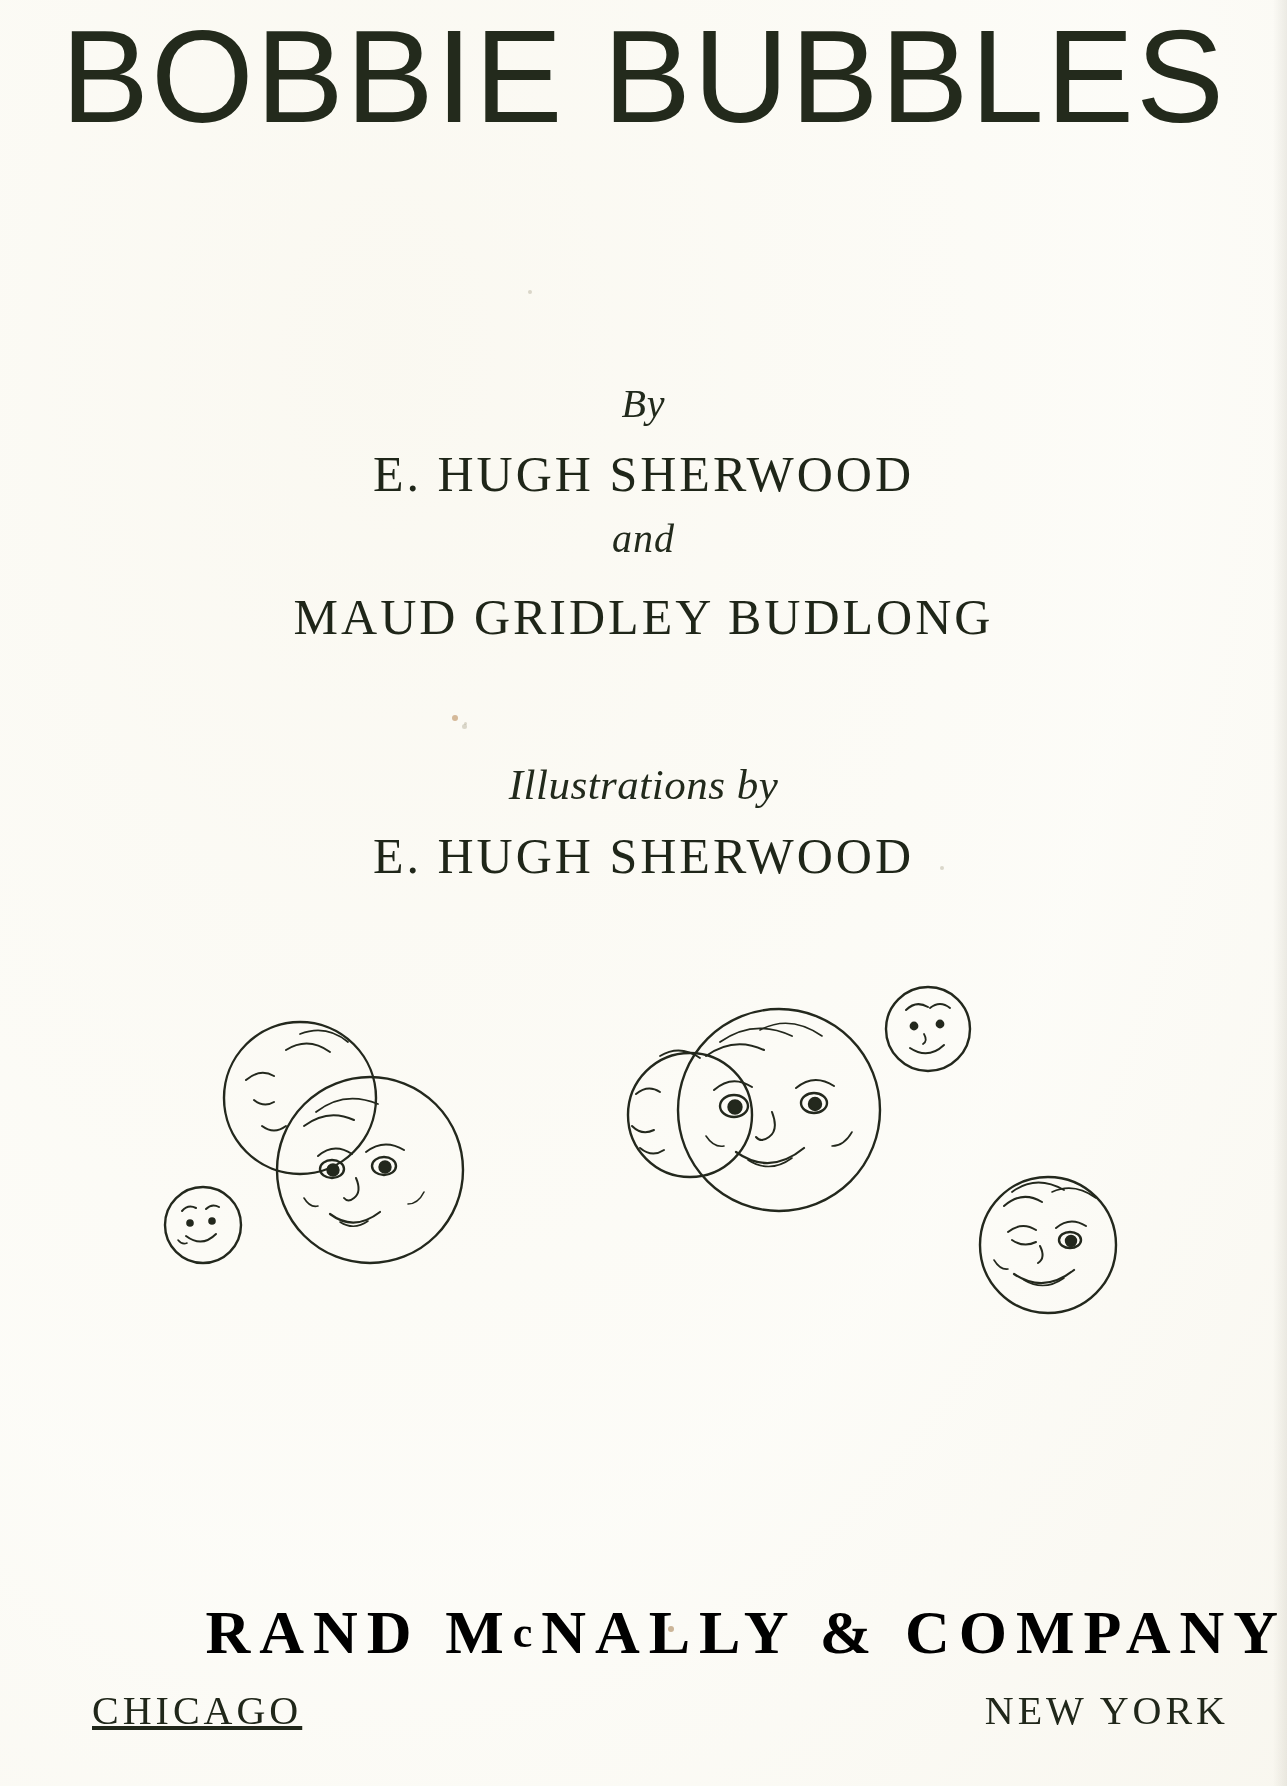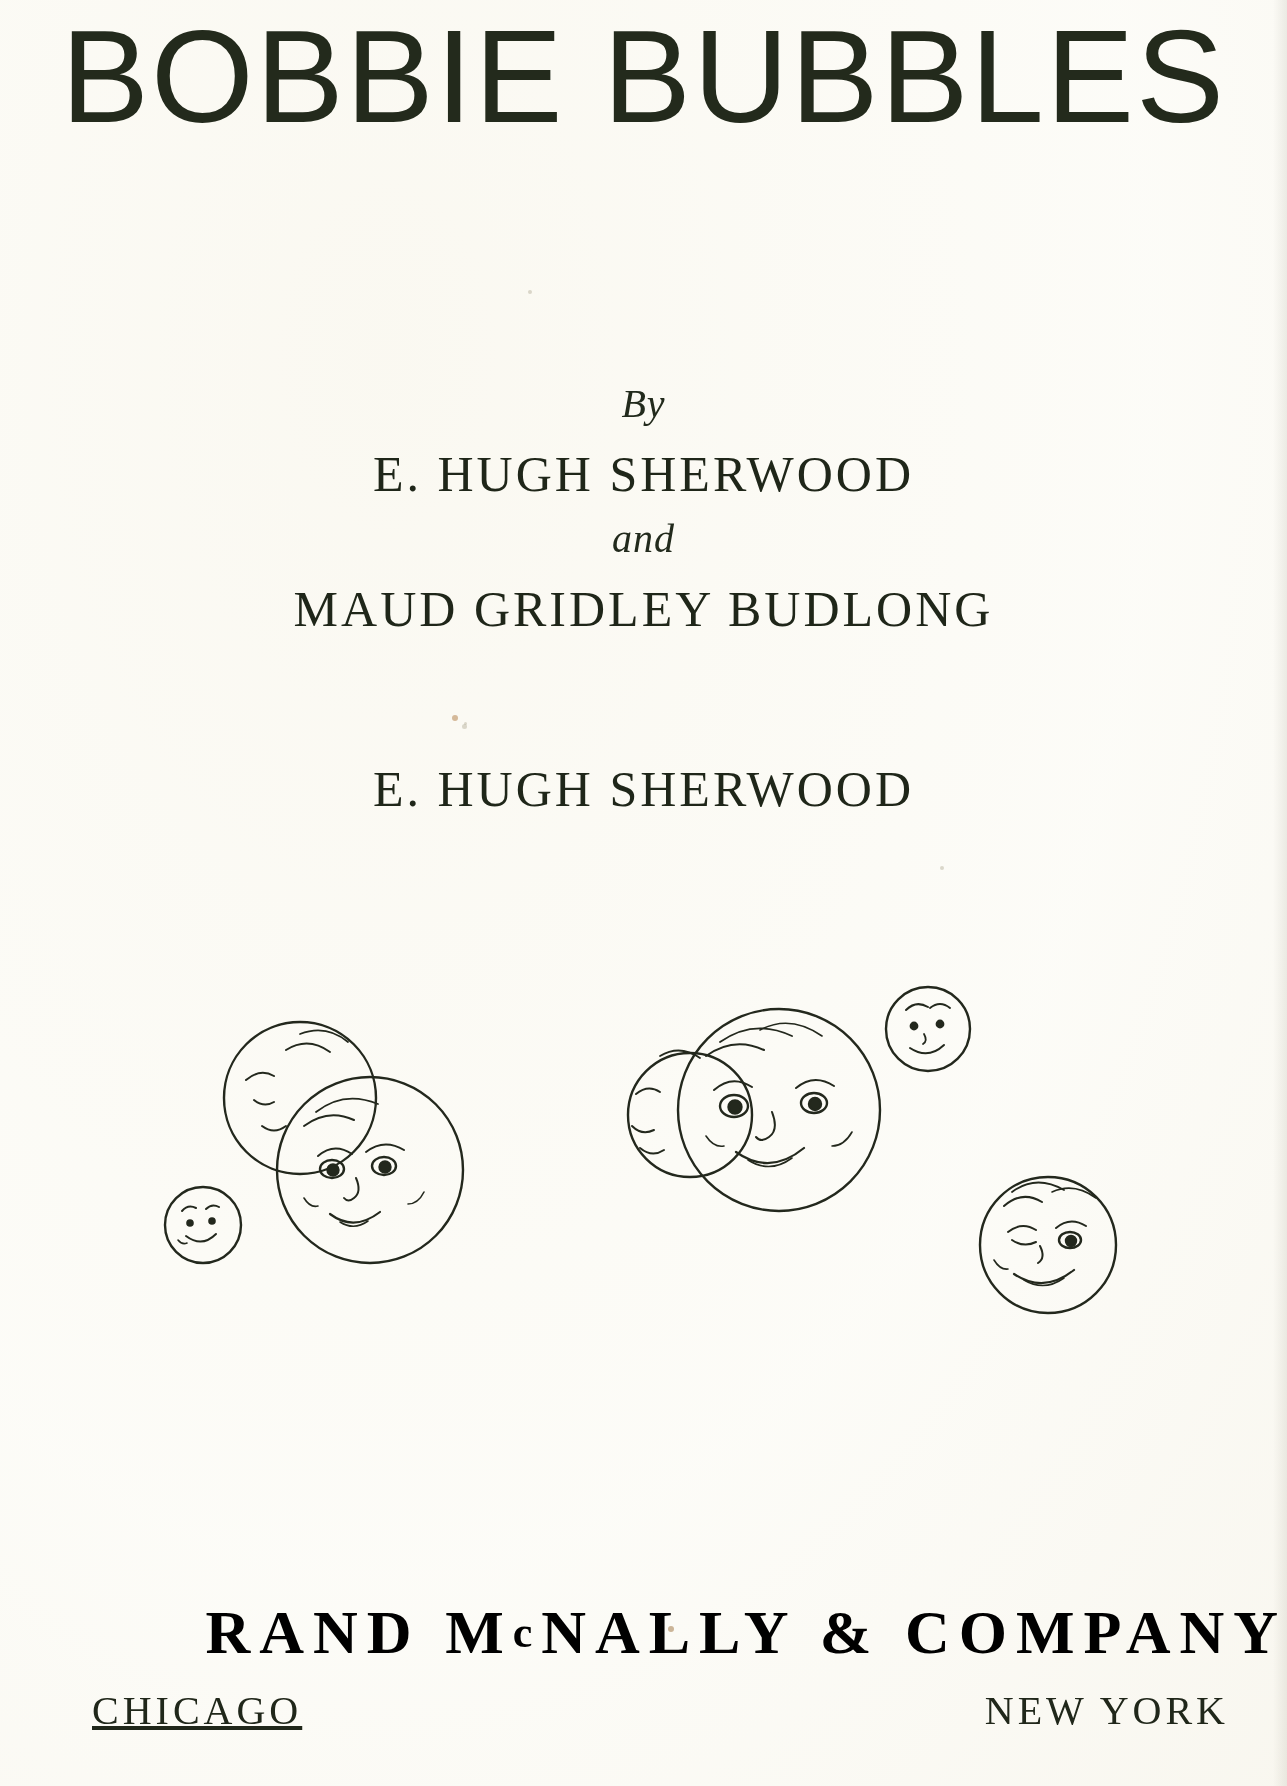--- a/index.html
+++ b/index.html
@@ -54,21 +54,21 @@
   .author-line {
     font-size: 50px;
     letter-spacing: 3px;
     margin-bottom: 12px;
     color: #1f2619;
   }
   .and-word {
     font-style: italic;
     font-size: 40px;
     letter-spacing: 1px;
-    margin-bottom: 18px;
+    margin-bottom: 26px;
     color: #222a1c;
   }
   .illus-block {
     position: absolute;
     top: 760px;
     left: 0;
     width: 100%;
     text-align: center;
   }
   .illus-by {
@@ -152,20 +152,21 @@
   <div class="title">BOBBIE BUBBLES</div>
 
   <div class="by-block">
     <div class="by-word">By</div>
     <div class="author-line">E. HUGH SHERWOOD</div>
     <div class="and-word">and</div>
     <div class="author-line">MAUD GRIDLEY BUDLONG</div>
   </div>
 
   <div class="illus-block">
+    <div class="illus-by">Illustrations by</div>
     <div class="illus-name">E. HUGH SHERWOOD</div>
   </div>
 
   <div class="art">
     <svg width="1287" height="420" viewBox="0 0 1287 420" xmlns="http://www.w3.org/2000/svg">
       <g fill="none" stroke="#23281d" stroke-width="2.4" stroke-linecap="round" stroke-linejoin="round">
 
         <circle cx="203" cy="295" r="38"></circle>
         <path d="M182 281 q6 -7 14 -3" stroke-width="2"></path>
         <path d="M206 279 q6 -6 13 -2" stroke-width="2"></path>

